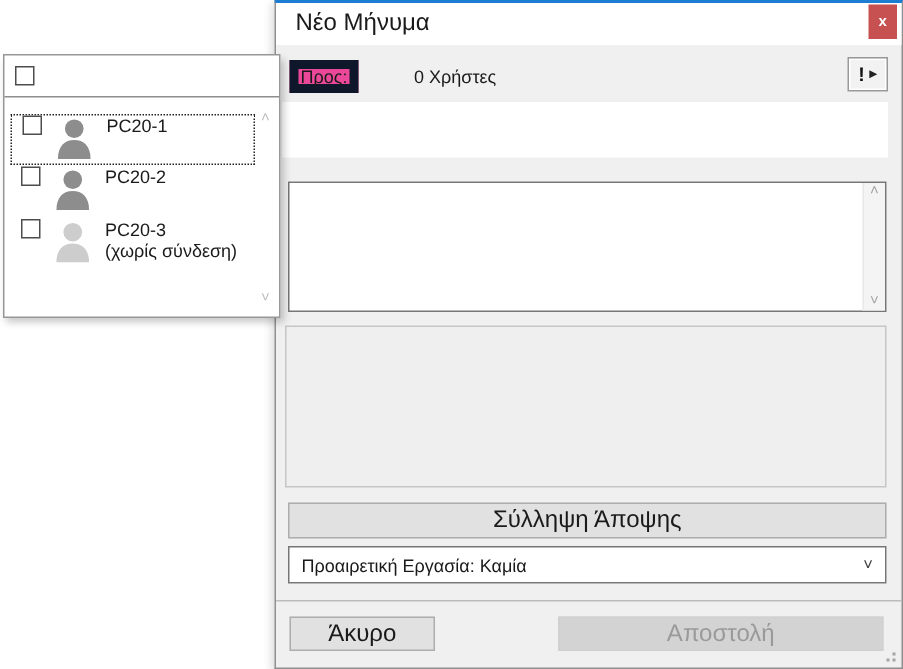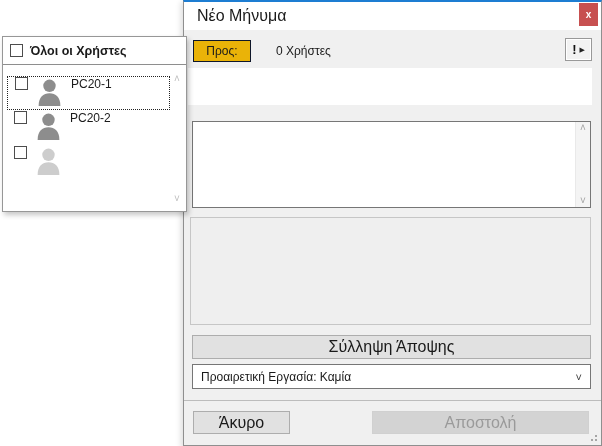--- a/index.html
+++ b/index.html
@@ -8,22 +8,22 @@
 
   
   .dialog{position:absolute;left:183px;top:0;width:419px;height:446px;box-sizing:border-box;
     background:#f0f0f0;border:1px solid #8f8f8f;border-top:2px solid #1d7dd2;
     box-shadow:-3px 2px 5px rgba(0,0,0,.10),3px 3px 6px rgba(0,0,0,.10);}
   .titlebar{position:relative;height:28px;background:#ffffff;}
   .title{position:absolute;left:13px;top:0;line-height:28px;font-size:16px;color:#1a1a1a;white-space:nowrap;}
   .close-btn{position:absolute;top:1px;right:3px;width:19px;height:23px;background:#c75050;color:#fff;
     font-size:10px;font-weight:bold;display:flex;align-items:center;justify-content:center;cursor:default;}
 
-  .to-btn{position:absolute;left:9px;top:38px;width:58px;height:22px;box-sizing:border-box;
-    background:#eab308;border:1px solid #0f172a;display:flex;align-items:center;justify-content:center;}
+  .to-btn{position:absolute;left:9px;top:38px;width:46px;height:22px;box-sizing:border-box;
+    background:#ec4899;border:6px solid #0f172a;display:flex;align-items:center;justify-content:center;}
   .recip-count{position:absolute;left:74px;top:38px;height:22px;line-height:22px;color:#1a1a1a;white-space:nowrap;margin-left:18px;}
   .alert-btn{position:absolute;left:381px;top:36px;width:27px;height:23px;box-sizing:border-box;
     background:#f2f2f2;border:1px solid #999;box-shadow:inset 0 0 0 1px #fff;
     display:flex;align-items:center;justify-content:center;gap:3px;}
   .alert-btn .ex{font-weight:bold;font-size:13px;line-height:1;color:#111;}
   .alert-btn .ar{font-size:7px;line-height:1;color:#222;}
 
   .recipients{position:absolute;left:4px;top:66px;width:404px;height:37px;background:#fff;}
 
   .msgbox{position:absolute;left:8px;top:119px;width:399px;height:87px;box-sizing:border-box;
@@ -119,21 +119,20 @@
     <div class="btn cancel-btn">
       <span>Άκυρο</span>
     </div>
 
     <div class="grip"></div>
   </div>
 
   <div class="panel">
     <div class="panel-header">
       <span class="checkbox"></span>
-      <span class="lbl">Όλοι οι Χρήστες</span>
     </div>
 
     <div class="userlist">
       <div class="row row-1">
         <span class="checkbox"></span>
         <svg class="person online" width="25" height="29" viewBox="0 0 24 28" fill="currentColor">
           <circle cx="12" cy="8.5" r="6"></circle>
             <path d="M1.5 28 C1.5 19.5 6 15.8 12 15.8 C18 15.8 22.5 19.5 22.5 28 Z"></path>
         </svg>
         <span class="uname">PC20-1</span>
@@ -147,20 +146,24 @@
         </svg>
         <span class="uname">PC20-2</span>
       </div>
 
       <div class="row row-3">
         <span class="checkbox"></span>
         <svg class="person offline" width="25" height="29" viewBox="0 0 24 28" fill="currentColor">
           <circle cx="12" cy="8.5" r="6"></circle>
             <path d="M1.5 28 C1.5 19.5 6 15.8 12 15.8 C18 15.8 22.5 19.5 22.5 28 Z"></path>
         </svg>
+        <span class="uname">
+          <span>PC20-3</span><br>
+          <span>(χωρίς σύνδεση)</span>
+        </span>
       </div>
 
       <div class="panel-scroll">
         <span class="chev">˄</span>
         <span class="chev">˅</span>
       </div>
     </div>
   </div>
 
 </div>

